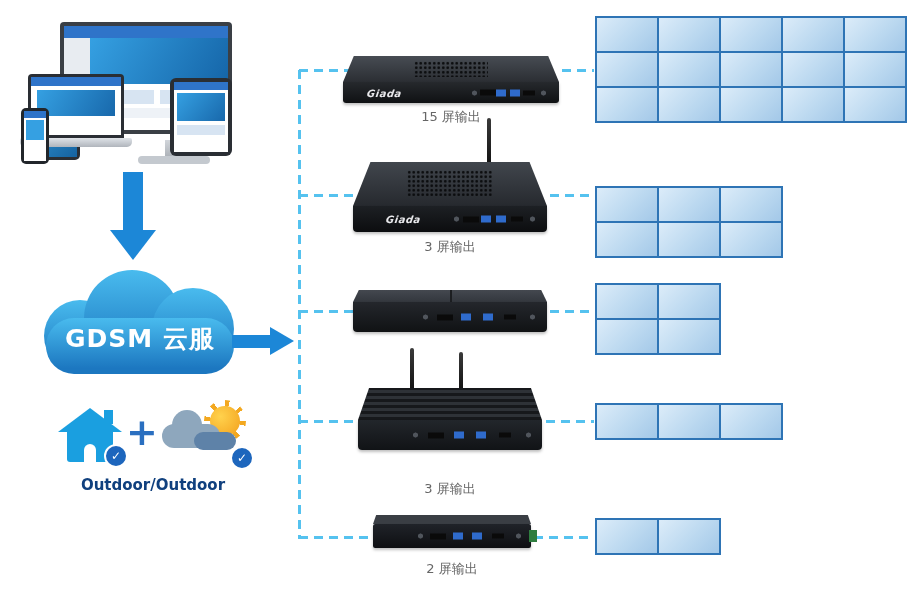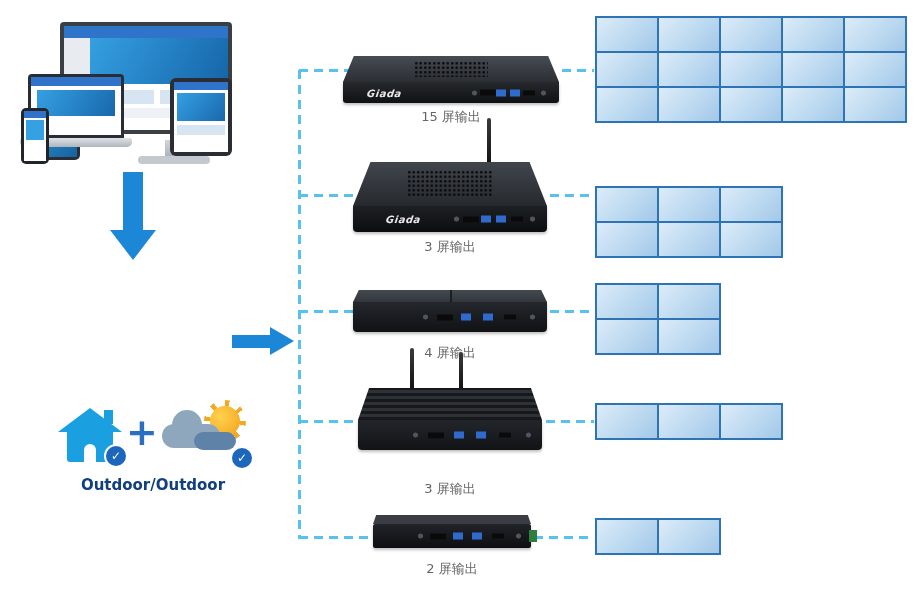--- a/index.html
+++ b/index.html
@@ -203,20 +203,27 @@
         <div class="phone-hero"></div>
       </div>
     </div>
   </div>
 
   <div class="down-arrow">
     <div class="da-shaft"></div>
     <div class="da-head"></div>
   </div>
 
+  <div class="cloud">
+    <i class="c1"></i>
+    <i class="c2"></i>
+    <i class="c3"></i>
+    <i class="cbase"></i>
+    <span class="cloud-label">GDSM 云服</span>
+  </div>
 
   <div class="right-arrow">
     <div class="ra-shaft"></div>
     <div class="ra-head"></div>
   </div>
 
   <div class="env">
     <div class="house">
       <i class="roof"></i>
       <i class="chimney"></i>
@@ -270,21 +277,20 @@
     </div>
   </div>
   <div class="dev-label dl2">3 屏输出</div>
 
   <div class="dev dev3">
     <div class="d3-top"></div>
     <div class="d3-front">
       <i class="ports"></i>
     </div>
   </div>
-  <div class="dev-label dl3">4 屏输出</div>
 
   <div class="dev dev4">
     <i class="ant a1"></i>
     <i class="ant a2"></i>
     <div class="d4-top"></div>
     <div class="d4-front">
       <i class="ports"></i>
     </div>
   </div>
   <div class="dev-label dl4">3 屏输出</div>

